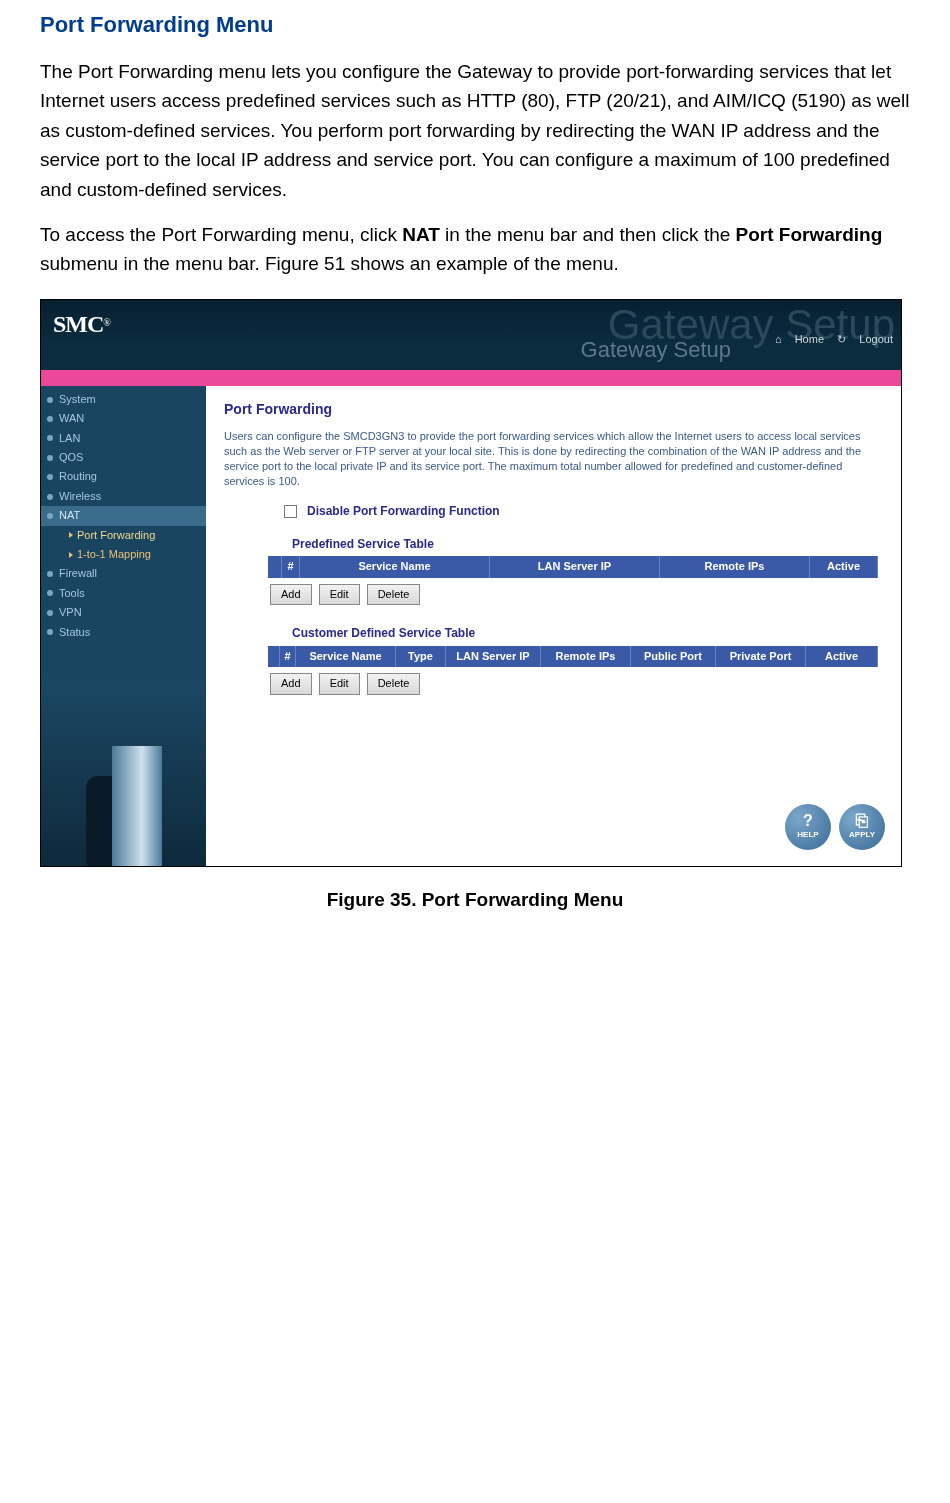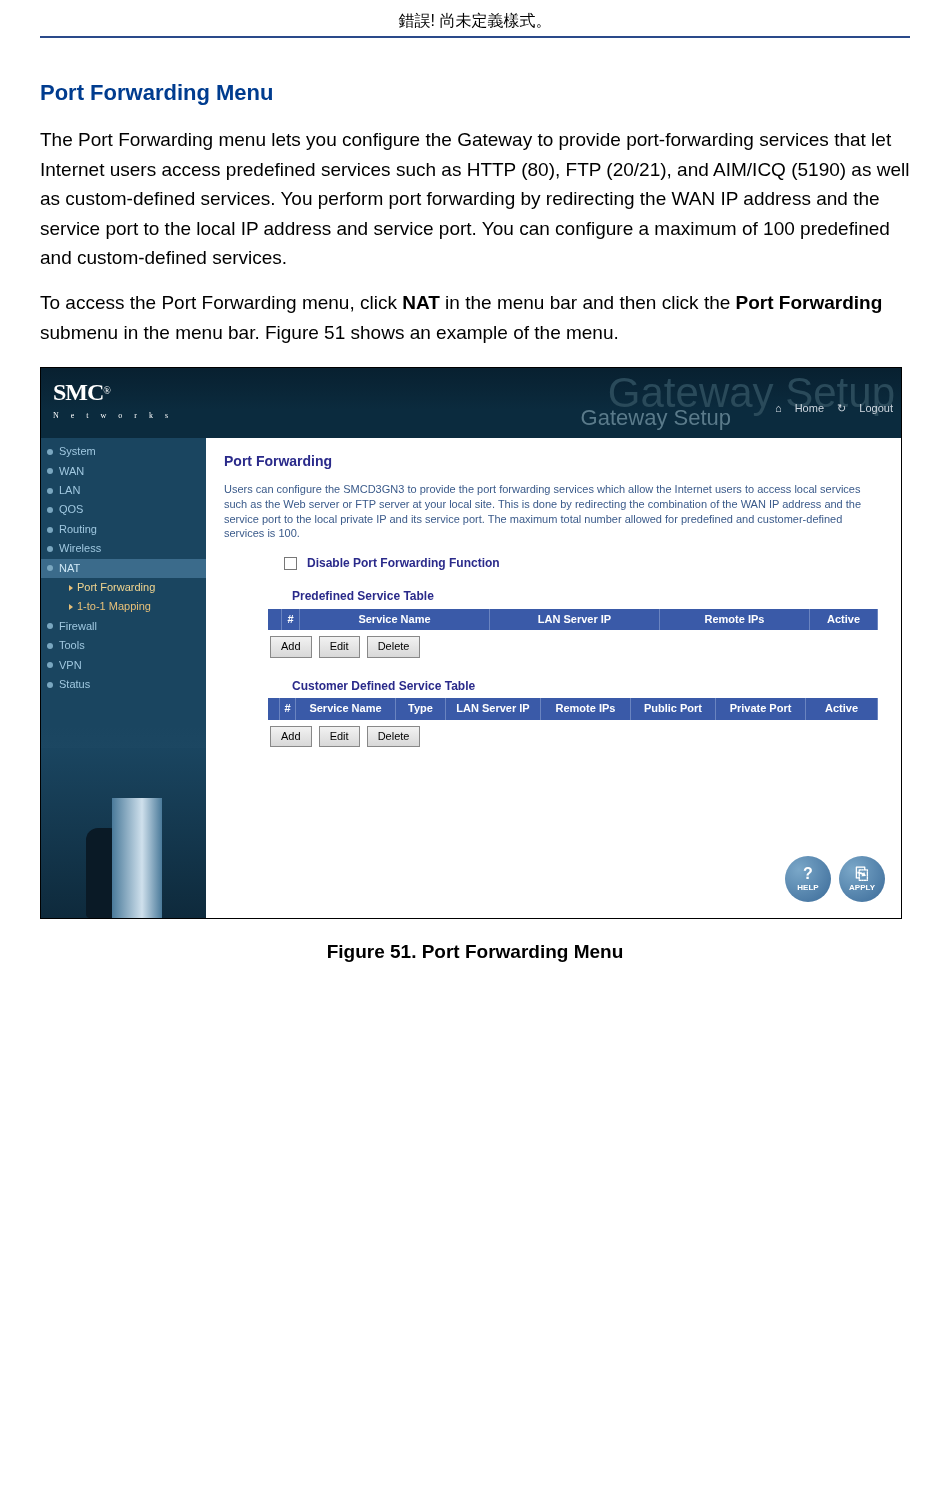--- a/index.html
+++ b/index.html
@@ -75,20 +75,21 @@
     right: 8px;
     bottom: 22px;
     font-size: 11px;
     color: #d0d8e0;
   }
   .ss-links span { margin-left: 10px; }
 
   .ss-body {
     display: flex;
     min-height: 480px;
+    margin-top: 16px;
   }
   .ss-nav {
     width: 165px;
     background: linear-gradient(180deg,#1a4560 0%,#1a4560 60%,#2a5570 100%);
     font-size: 11px;
     padding-top: 4px;
     position: relative;
   }
   .ss-nav .nav-row {
     display:flex; align-items:center;
@@ -185,35 +186,33 @@
   }
   .footer{
     text-align:center;font-size:16px;margin-top:360px;
   }
   .footer .pg{margin-bottom:4px;}
 </style>
 </head>
 <body>
 
 <div class="page">
-  <div class="header-line">錯誤! 尚未定義樣式。</div>
 
   <div class="section-title">Port Forwarding Menu</div>
 
   <p class="body-text">The Port Forwarding menu lets you configure the Gateway to provide port-forwarding services that let Internet users access predefined services such as HTTP (80), FTP (20/21), and AIM/ICQ (5190) as well as custom-defined services. You perform port forwarding by redirecting the WAN IP address and the service port to the local IP address and service port. You can configure a maximum of 100 predefined and custom-defined services.</p>
 
   <p class="body-text">
     <span>To access the Port Forwarding menu, click </span><span class="b">NAT</span><span> in the menu bar and then click the </span><span class="b">Port Forwarding</span><span> submenu in the menu bar. Figure 51 shows an example of the menu.</span>
   </p>
 
   <div class="screenshot">
     <div class="ss-header">
       <div class="ss-logo">
         <span class="ss-logo-main">SMC</span><span class="ss-logo-r">®</span>
-        <span class="ss-logo-sub">N e t w o r k s</span>
       </div>
       <div class="ss-title-bg">Gateway Setup</div>
       <div class="ss-title-fg">Gateway Setup</div>
       <div class="ss-links">
         <span>⌂ <span>Home</span></span>
         <span>↻ <span>Logout</span></span>
       </div>
     </div>
     <div class="ss-body">
       <div class="ss-nav">
@@ -328,15 +327,15 @@
           </div>
           <div class="round-btn">
             <span class="icon">⎘</span>
             <span>APPLY</span>
           </div>
         </div>
       </div>
     </div>
   </div>
 
-  <div class="figure-caption">Figure 51. Port Forwarding Menu</div>
+  <div class="figure-caption">Figure 35. Port Forwarding Menu</div>
 
 </div>
 
 </body></html>

